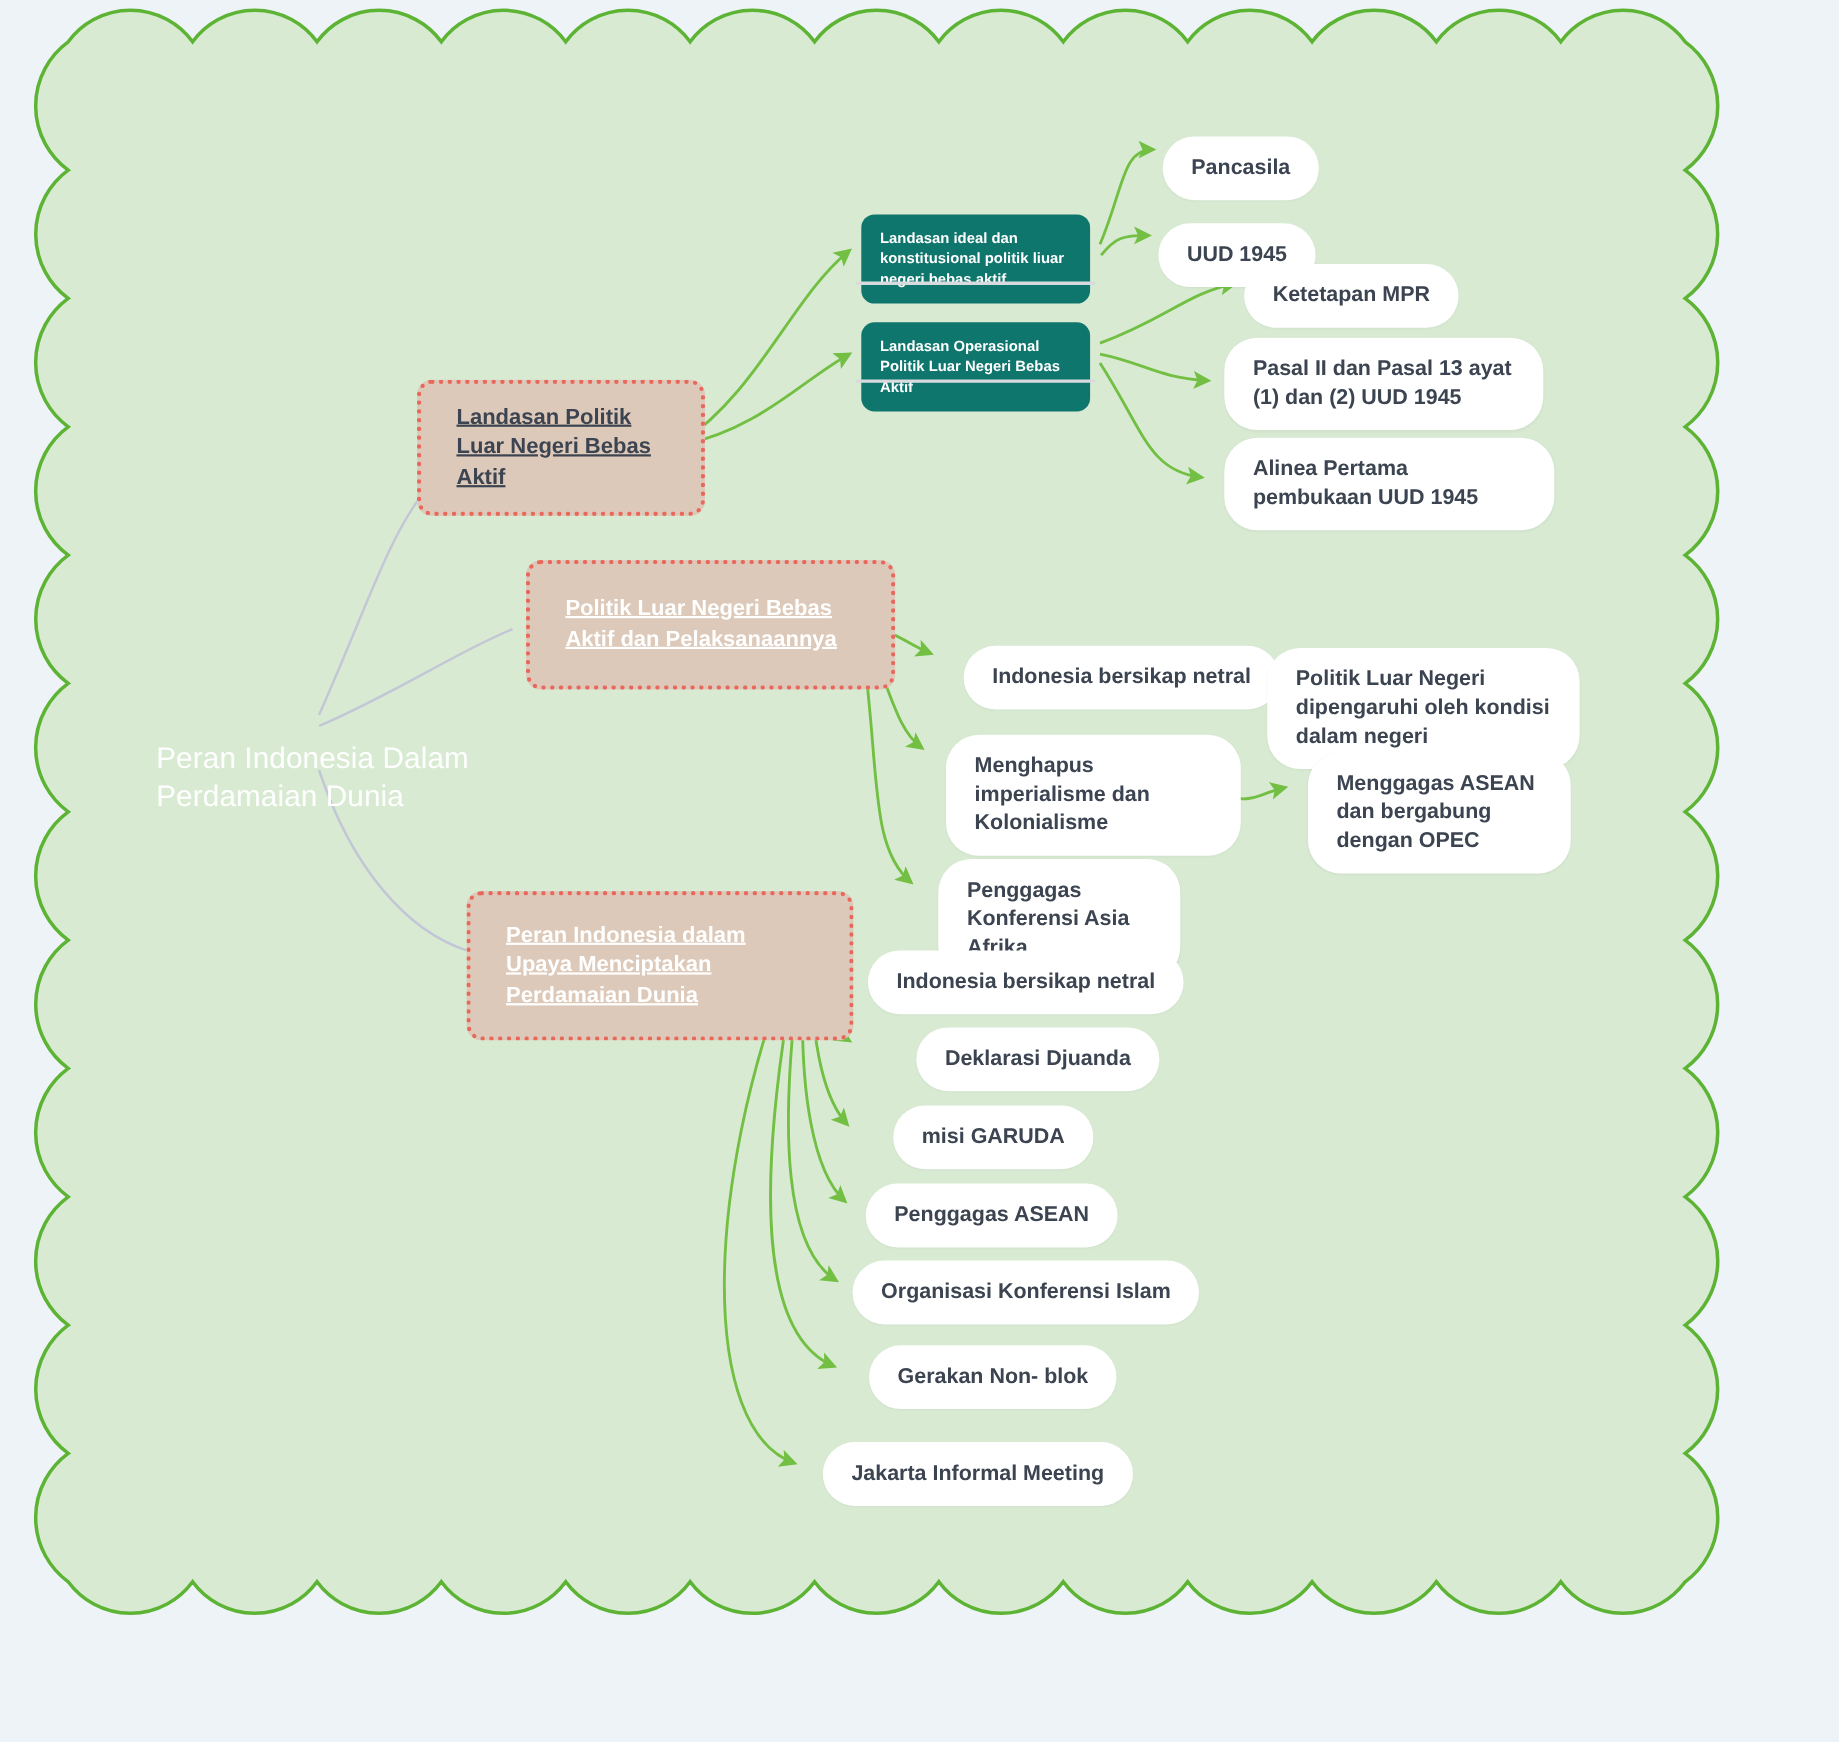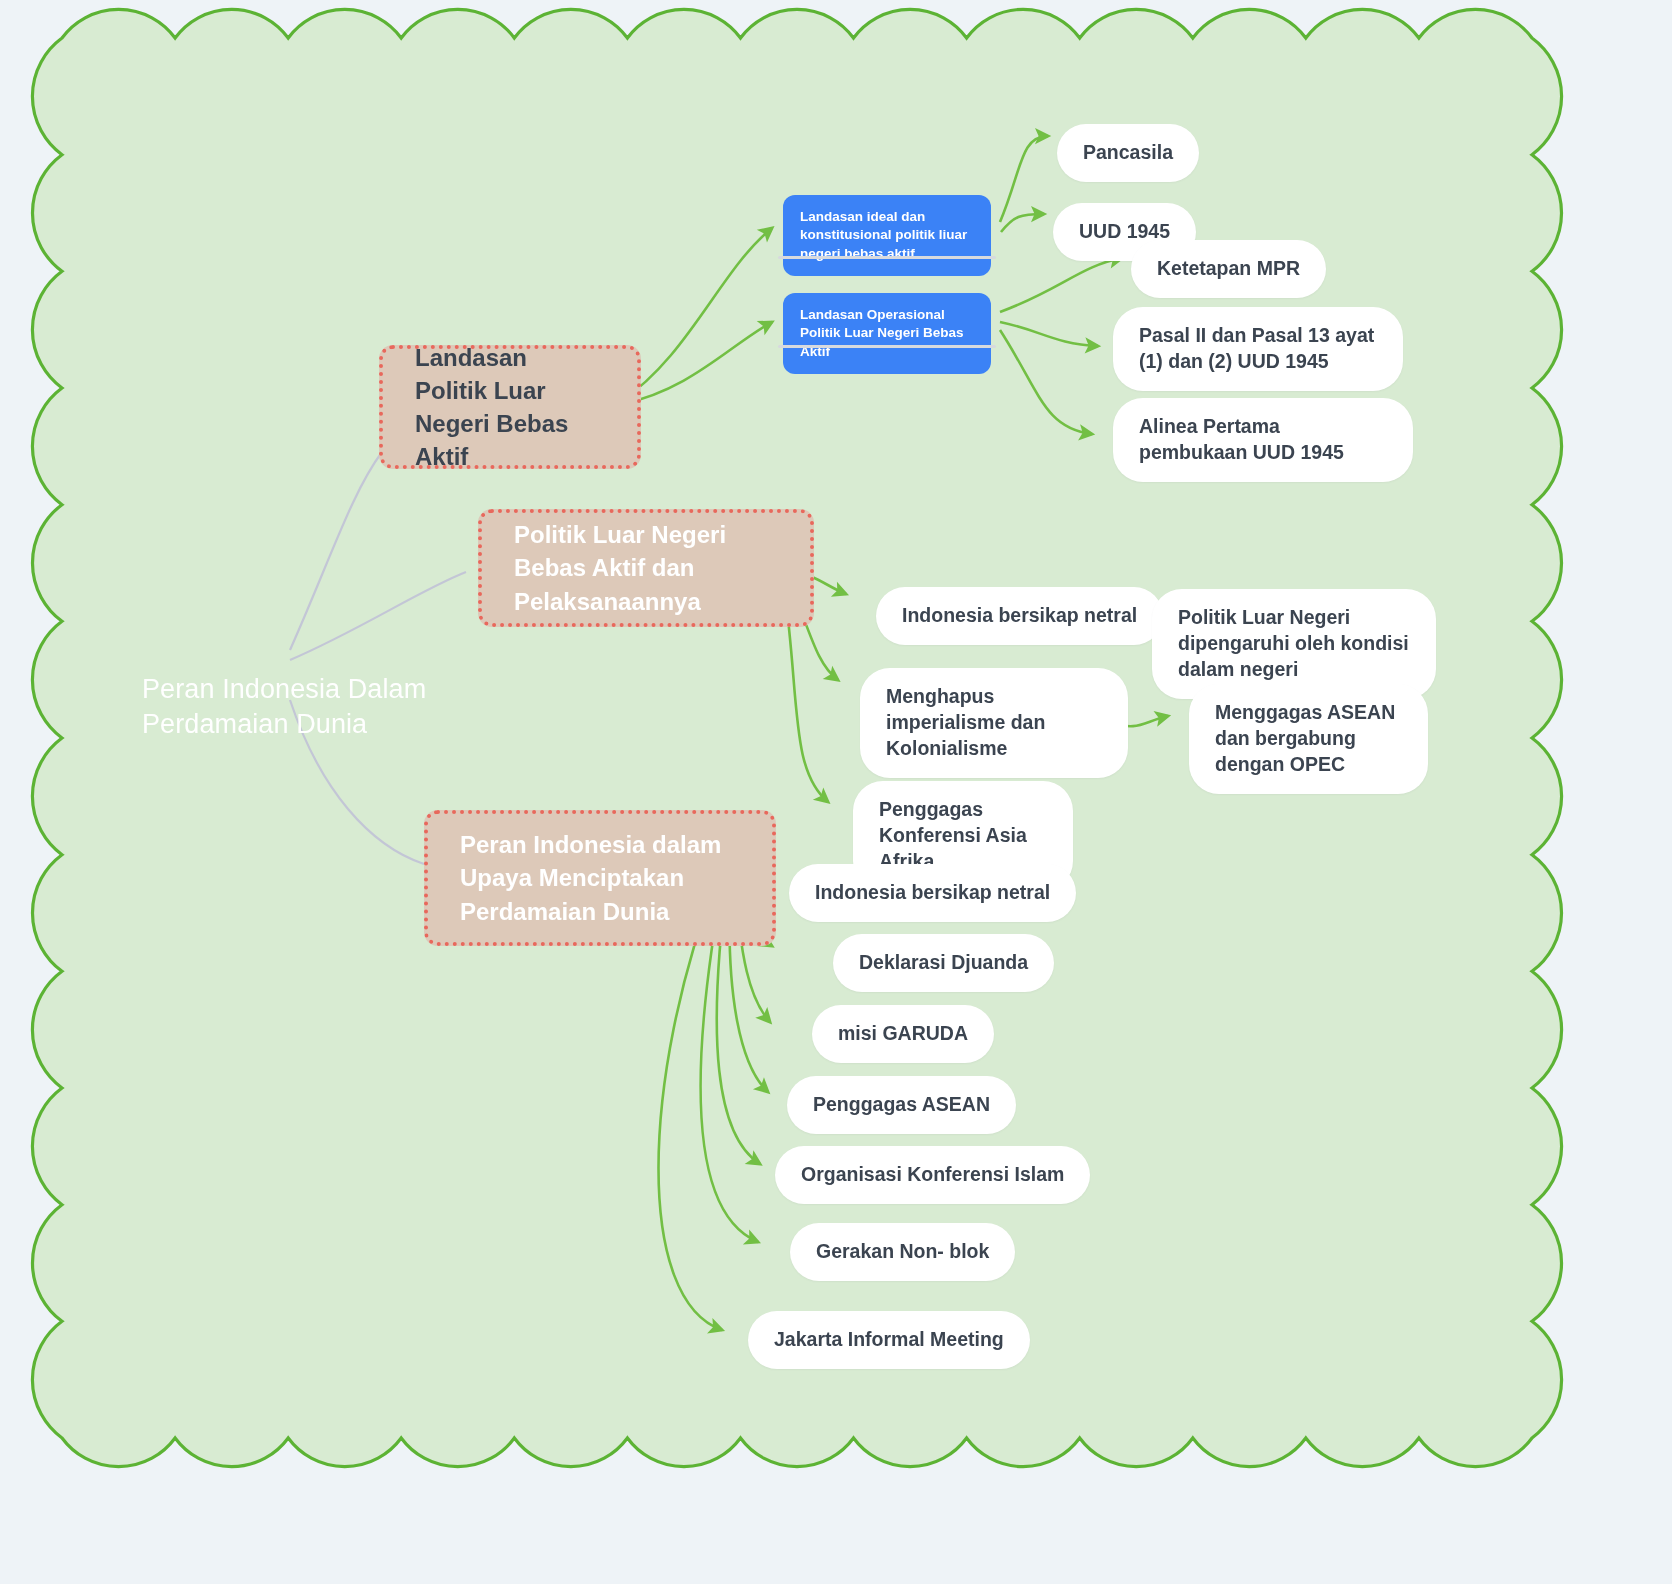--- a/index.html
+++ b/index.html
@@ -38,46 +38,47 @@
     color:#3b4450;
     font-weight:700;
     font-size:19.5px;
     line-height:1.33;
     padding:16px 26px;
     box-shadow:0 1px 2px rgba(80,90,100,.06);
   }
 
   
   .red-node {
-    background:#3b82f6;
+    background:#0f766e;
     border-radius:12px;
     color:#ffffff;
     font-weight:700;
     font-size:13.5px;
     line-height:1.36;
     padding:13px 17px;
   }
   .red-underline {
     position:absolute;
     height:3px;
     background:#d7dade;
     border-radius:2px;
   }
 
   
   .tan-node {
     background:#ddc9b9;
     border:4px dotted #e8685c;
     border-radius:14px;
     font-weight:700;
-    font-size:24px;
+    font-size:20px;
     line-height:1.38;
     display:flex;
     align-items:center;
     padding:0 32px;
+    text-decoration:underline;
   }
   .tan-node.dark { color:#3b4450; }
   .tan-node.light { color:#ffffff; }
 </style>
 </head>
 <body>
 
 <div id="stage">
 
   <svg id="cloud-svg" viewBox="0 0 1672 1584">

